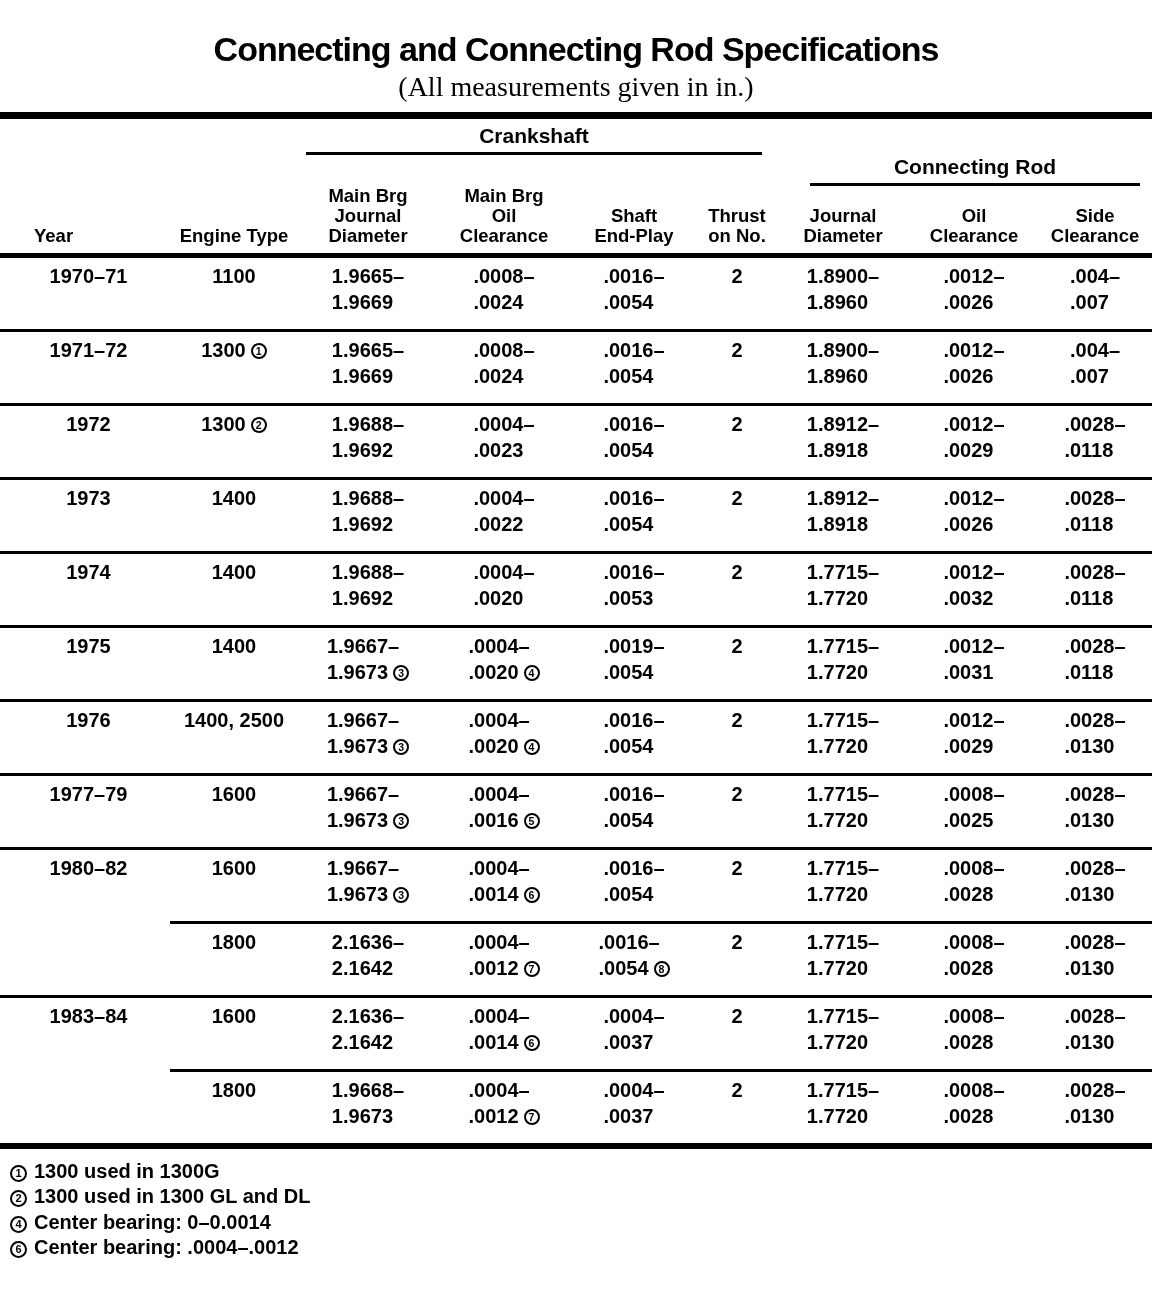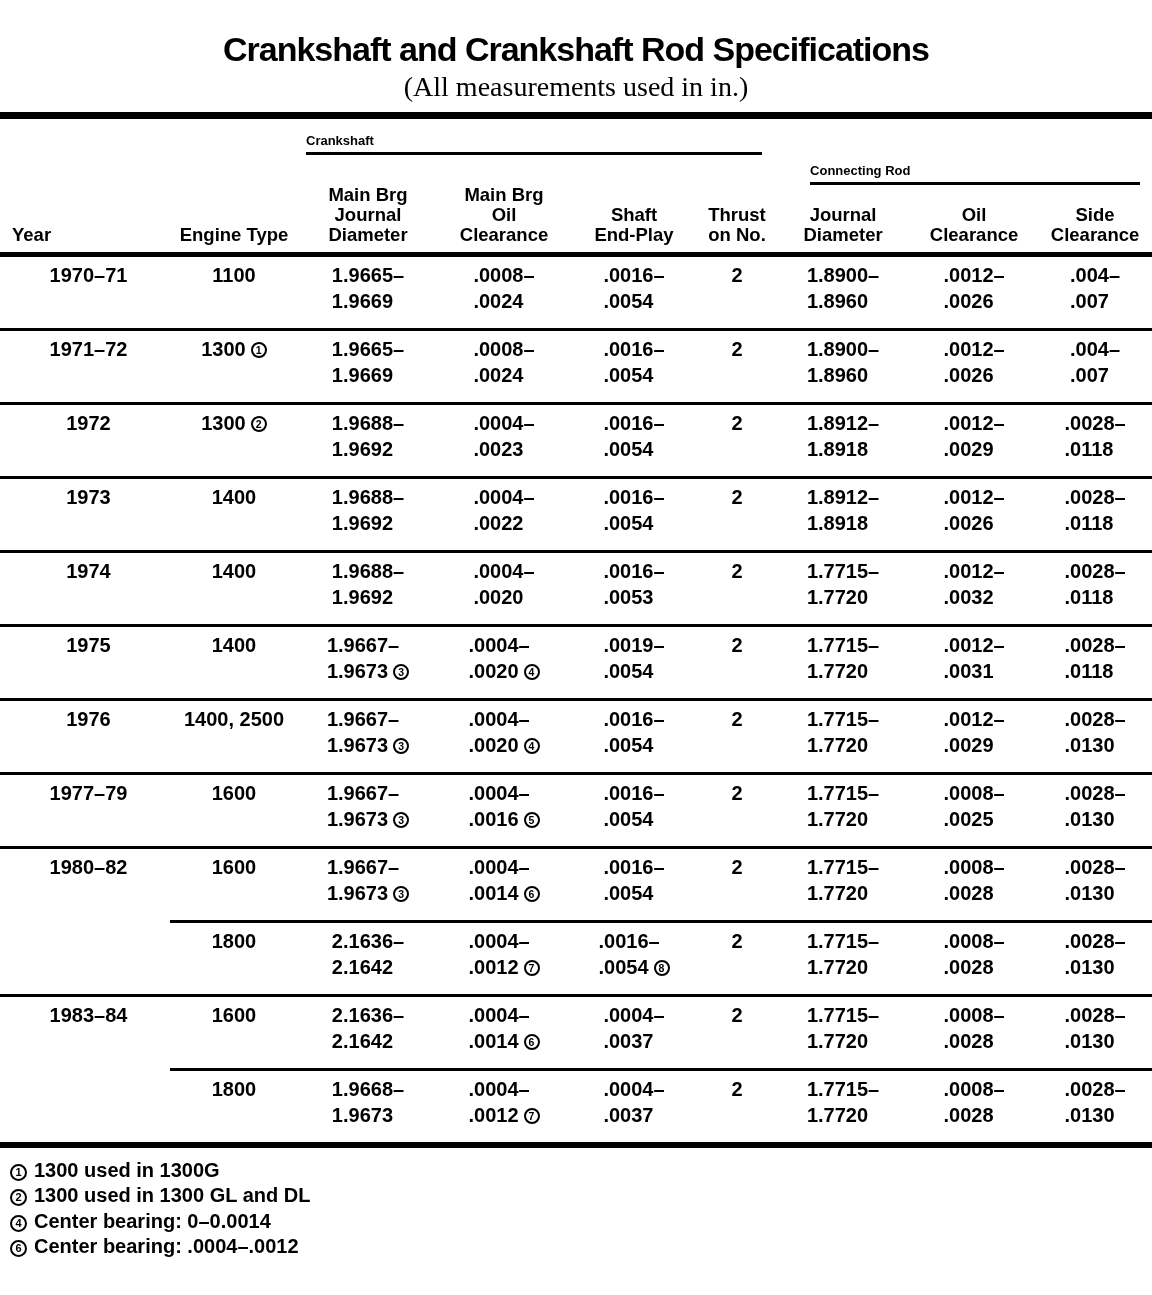--- a/index.html
+++ b/index.html
@@ -33,39 +33,40 @@
     width: 1152px;
     table-layout: fixed;
     border-collapse: collapse;
     border-top: 7px solid #000;
     border-bottom: 6px solid #000;
   }
   
   tr.grp-row1 td { height: 36px; vertical-align: bottom; padding:0; }
   tr.grp-row2 td { height: 30px; vertical-align: bottom; padding:0; }
   .grp-label {
-    font-size: 13px;
-    font-weight: bold;
+    font-size: 21px;
+    font-weight: bold;
+    text-align: center;
     padding-bottom: 4px;
     border-bottom: 3px solid #000;
   }
   .grp-ck { margin-left: 8px; margin-right: 14px; }
   .grp-cr { margin-left: 34px; margin-right: 12px; }
   
   tr.col-heads th {
     vertical-align: bottom;
     font-size: 18.5px;
     font-weight: bold;
     line-height: 20px;
     padding: 0 0 7px 0;
     white-space: pre-line;
     text-align: center;
     border-bottom: 5px solid #000;
   }
-  tr.col-heads th.h-year { text-align: left; padding-left: 12px; }
+  tr.col-heads th.h-year { text-align: left; padding-left: 34px; }
   
   tr.data-row td {
     height: 65px;
     vertical-align: top;
     padding-top: 5px;
     font-size: 20px;
     font-weight: bold;
     line-height: 26px;
   }
   tr.data-row td.c-year { text-align: center; padding-left: 8px; }
@@ -105,22 +106,22 @@
     margin-left: 0;
     margin-right: 7px;
     vertical-align: 1px;
   }
 </style>
 </head>
 <body>
 
 <div class="page">
 
-  <div class="title">Crankshaft and Crankshaft Rod Specifications</div>
-  <div class="subtitle">(All measurements used in in.)</div>
+  <div class="title">Connecting and Connecting Rod Specifications</div>
+  <div class="subtitle">(All measurements given in in.)</div>
 
   <table class="spec">
     <colgroup>
       <col style="width:170px">
         <col style="width:128px">
         <col style="width:140px">
       <col style="width:132px">
         <col style="width:128px">
         <col style="width:78px">
       <col style="width:134px">

